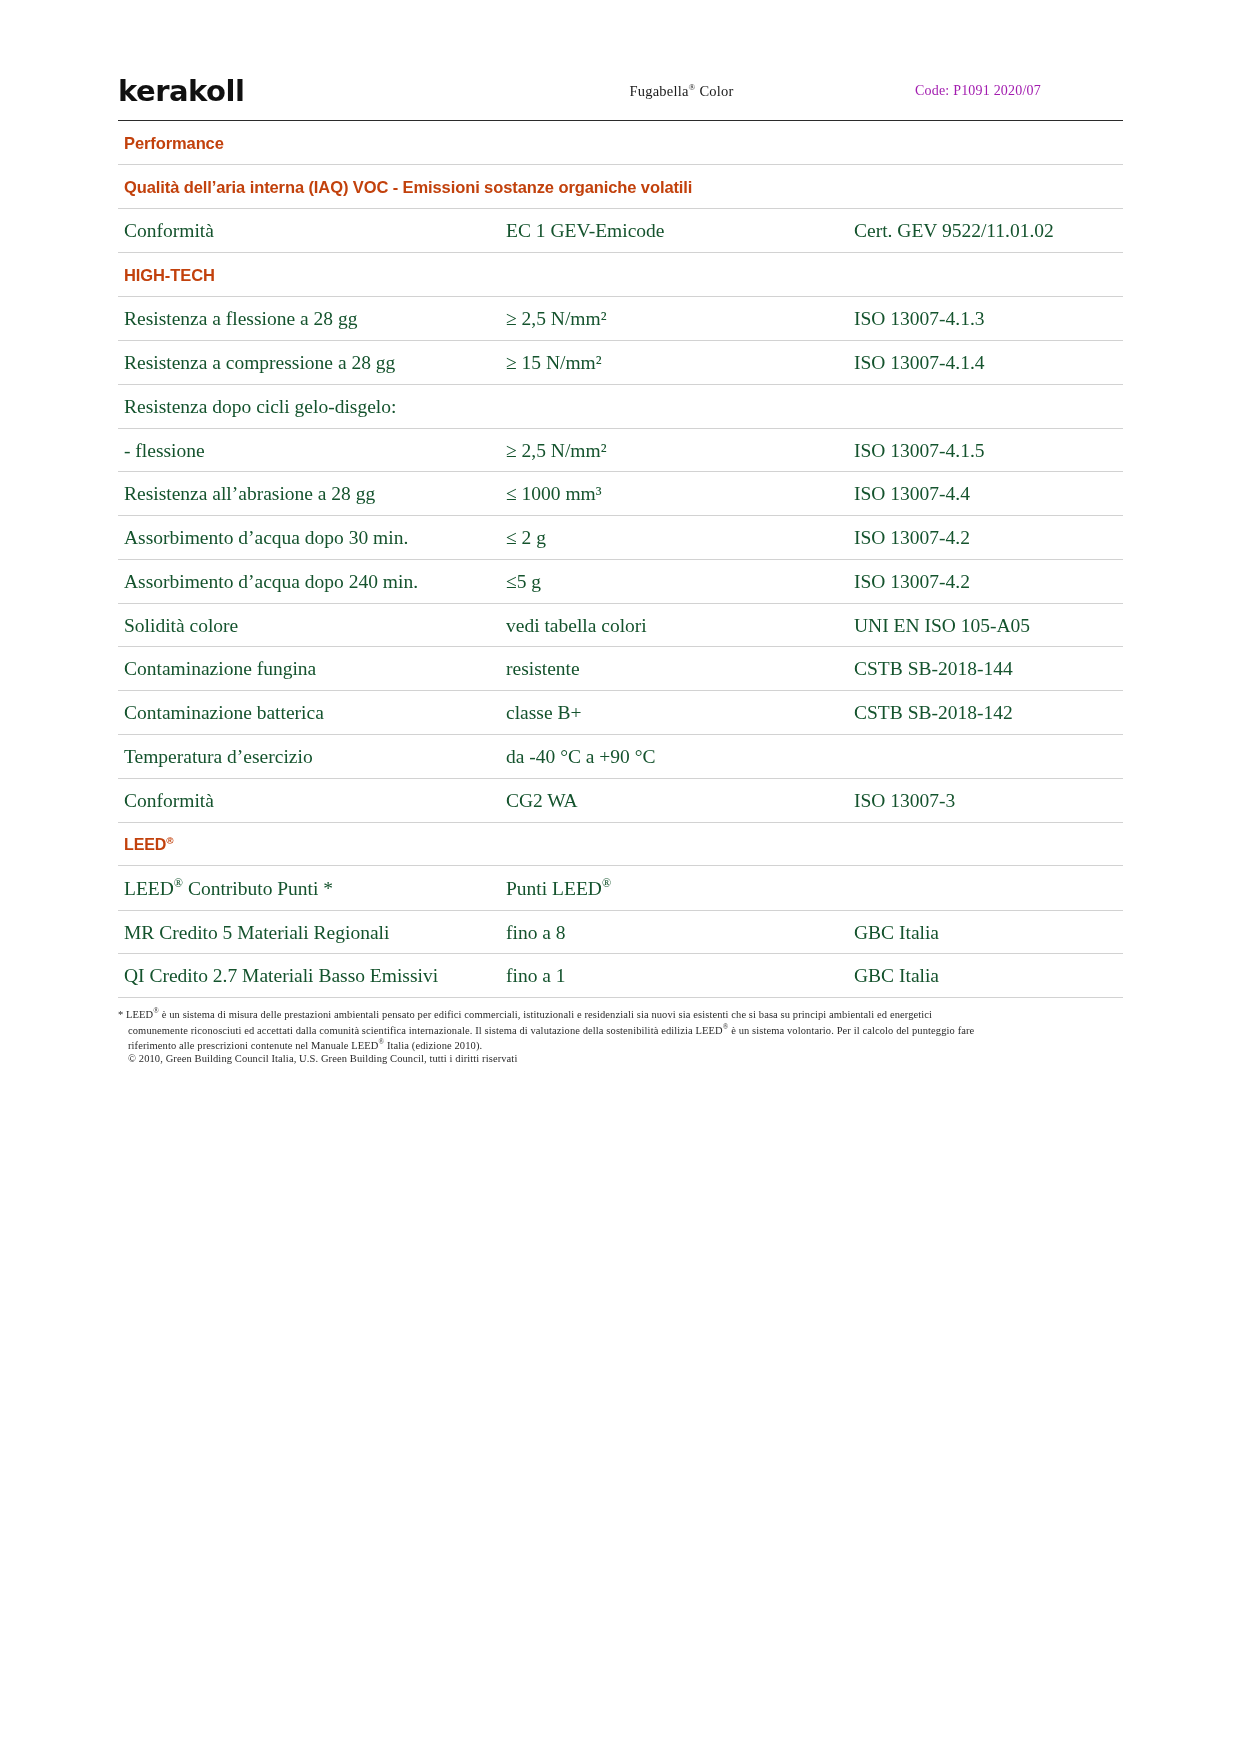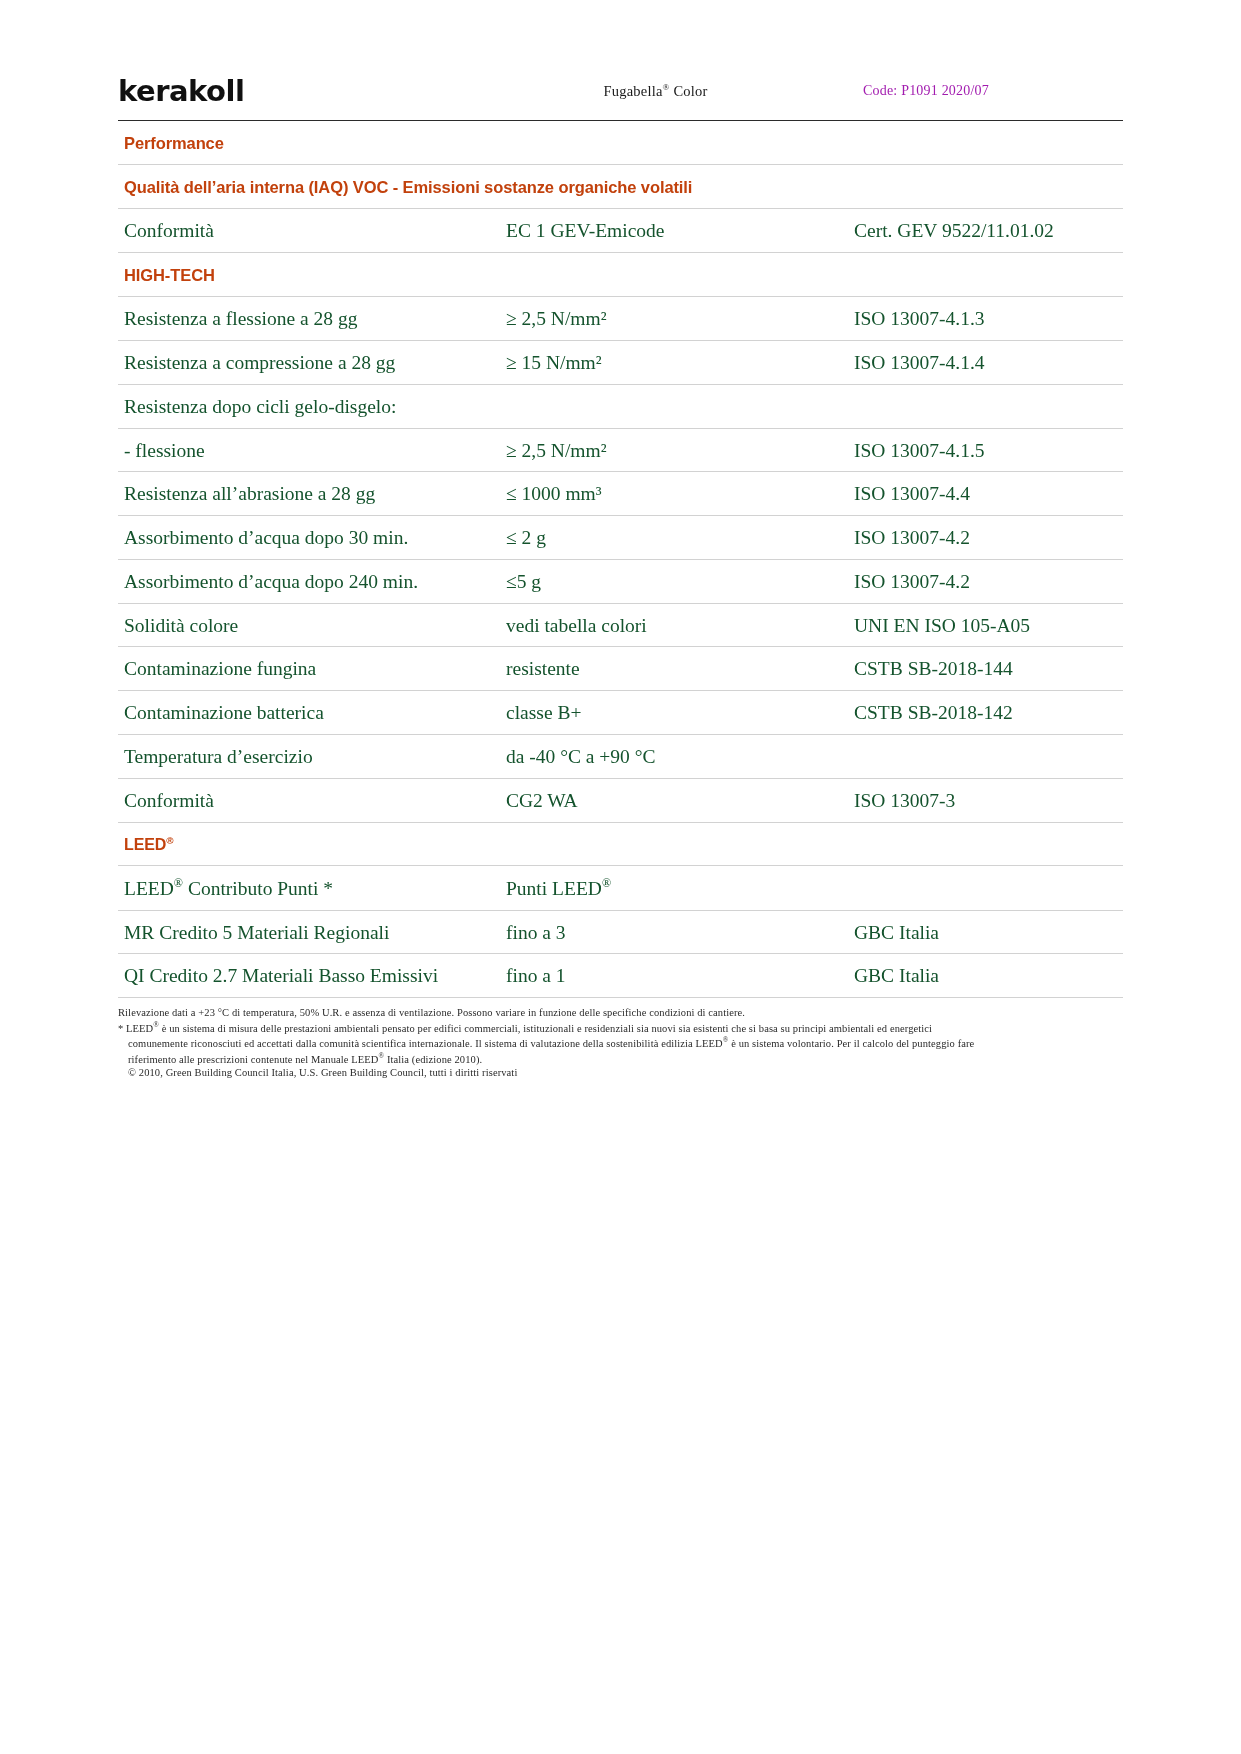--- a/index.html
+++ b/index.html
@@ -19,21 +19,21 @@
     height: 1754px;
     box-sizing: border-box;
     padding: 0;
     position: relative;
   }
 
   
   .header {
     display: flex;
     align-items: center;
-    padding: 62px 118px 0 118px;
+    padding: 62px 66px 0 118px;
     box-sizing: border-box;
     height: 120px;
   }
   .brand {
     font-family: "DejaVu Sans", sans-serif;
     font-weight: bold;
     font-size: 29px;
     letter-spacing: -0.5px;
     color: #111111;
     flex: 0 0 auto;
@@ -221,34 +221,33 @@
           <td colspan="3"><span>LEED</span><sup class="reg">®</sup></td>
         </tr>
 
         <tr>
           <td class="label"><span>LEED</span><sup class="reg">®</sup><span> Contributo Punti *</span></td>
           <td class="value"><span>Punti LEED</span><sup class="reg">®</sup></td>
           <td class="norm"></td>
         </tr>
         <tr>
           <td class="label">MR Credito 5 Materiali Regionali</td>
-          <td class="value">fino a 3</td>
+          <td class="value">fino a 8</td>
           <td class="norm">GBC Italia</td>
         </tr>
         <tr>
           <td class="label two-line">QI Credito 2.7 Materiali Basso Emissivi</td>
           <td class="value">fino a 1</td>
           <td class="norm">GBC Italia</td>
         </tr>
 
       </tbody>
     </table>
   </div>
 
   <div class="footnotes">
-    <p>Rilevazione dati a +23 °C di temperatura, 50% U.R. e assenza di ventilazione. Possono variare in funzione delle specifiche condizioni di cantiere.</p>
     <p><span>* LEED</span><sup>®</sup><span> è un sistema di misura delle prestazioni ambientali pensato per edifici commerciali, istituzionali e residenziali sia nuovi sia esistenti che si basa su principi ambientali ed energetici</span></p>
     <p class="indent"><span>comunemente riconosciuti ed accettati dalla comunità scientifica internazionale. Il sistema di valutazione della sostenibilità edilizia LEED</span><sup>®</sup><span> è un sistema volontario. Per il calcolo del punteggio fare</span></p>
     <p class="indent"><span>riferimento alle prescrizioni contenute nel Manuale LEED</span><sup>®</sup><span> Italia (edizione 2010).</span></p>
     <p class="indent">© 2010, Green Building Council Italia, U.S. Green Building Council, tutti i diritti riservati</p>
   </div>
 
 </div>
 
 </body></html>

